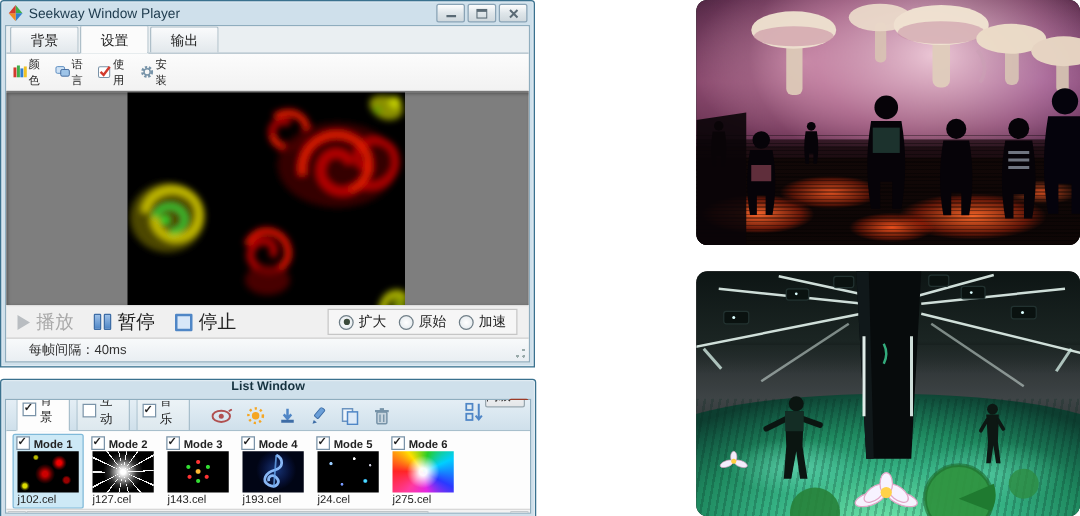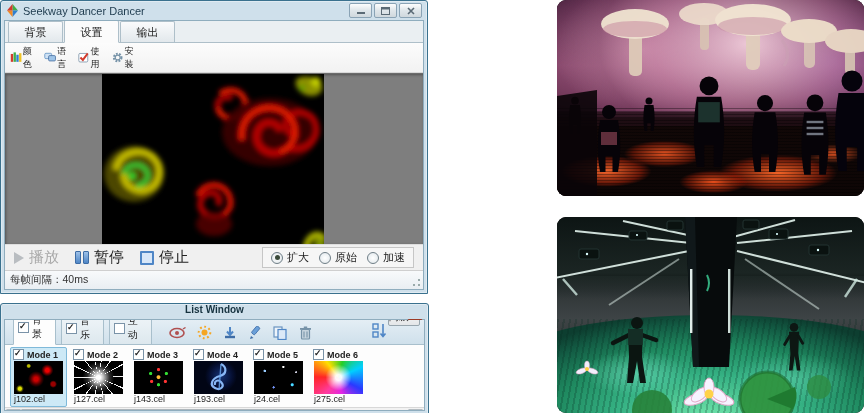--- a/index.html
+++ b/index.html
@@ -36,21 +36,21 @@
   .play-tri{width:0;height:0;border-left:10px solid #b9bdc1;border-top:6px solid transparent;border-bottom:6px solid transparent;}
   .pause-bars{display:flex;gap:2px;}
   .pause-bars i{width:4px;height:11px;background:linear-gradient(#9cc0e8,#4f86c6);border:1px solid #3e6da6;border-radius:1px;}
   .stop-sq{width:10px;height:10px;background:#d8e7f8;border:2px solid #4f86c6;border-radius:1px;}
   .radiogroup{margin-left:auto;height:19px;border:1px solid #c6c6c6;background:#f6f6f6;display:flex;
               gap:10px;padding:0 8px;font-size:11px;}
   .radio{display:flex;align-items:center;gap:4px;}
   .rdot{width:10px;height:10px;border-radius:50%;border:1px solid #6f7e87;background:radial-gradient(#fff,#dfe6ea);position:relative;}
   .radio.sel .rdot::after{content:"";position:absolute;left:2.5px;top:2.5px;width:5px;height:5px;border-radius:50%;background:#3a4a3a;}
   .statusbar{height:18px;border-top:1px solid #cfcfcf;background:linear-gradient(#f8fafb,#e9eef2);
-             display:flex;align-items:center;font-size:10.5px;color:#333;padding:0 5px;position:relative;}
+             display:flex;align-items:center;font-size:10.5px;color:#333;padding:0 18px;position:relative;}
   .grip{position:absolute;right:1px;bottom:1px;width:11px;height:11px;
         background:radial-gradient(circle 1.2px at 8px 3px,#9aa 90%,transparent),radial-gradient(circle 1.2px at 8px 8px,#9aa 90%,transparent),radial-gradient(circle 1.2px at 3px 8px,#9aa 90%,transparent);}
 
   
   #listwin{left:0;top:303px;width:429px;height:112px;}
   #listwin .titlebar{height:15px;flex-direction:column;}
   #listwin .title-text{font-weight:bold;font-size:10px;color:#16323f;}
   .closebtn{width:14px;height:12px;margin-left:auto;border:1px solid #9c3a26;border-radius:2px;
             background:linear-gradient(#f5a98f,#d9543a 55%,#c84630);display:flex;align-items:center;justify-content:center;}
   #listwin .winbody{height:calc(100% - 15px);background:#fdfdfd;}
@@ -116,21 +116,21 @@
 <div id="page">
 
   <div class="win" id="player">
     <div class="titlebar">
       <svg width="13" height="13" viewBox="0 0 13 13">
         <polygon points="6.5,0 12,6.5 6.5,6.5" fill="#3fae49"></polygon>
         <polygon points="12,6.5 6.5,13 6.5,6.5" fill="#2f7fd0"></polygon>
         <polygon points="6.5,13 1,6.5 6.5,6.5" fill="#f08a24"></polygon>
         <polygon points="1,6.5 6.5,0 6.5,6.5" fill="#d23b2e"></polygon>
       </svg>
-      <span class="title-text">Seekway Dancer Dancer</span>
+      <span class="title-text">Seekway Window Player</span>
       <div class="winbtns">
         <div class="wbtn">
             <svg width="8" height="7">
               <rect x="0" y="5" width="8" height="2" fill="#5a6a75"></rect>
             </svg>
           </div>
         <div class="wbtn">
             <svg width="9" height="8">
               <rect x="0.5" y="0.5" width="8" height="7" fill="none" stroke="#5a6a75"></rect>
               <rect x="0.5" y="0.5" width="8" height="2" fill="#5a6a75"></rect>
@@ -265,26 +265,26 @@
           </svg>
       </div>
     </div>
     <div class="winbody">
       <div class="listtabs">
         <div class="ltab active">
           <span class="cb checked"></span>
           <span>背景</span>
         </div>
         <div class="ltab">
+          <span class="cb"></span>
+          <span>互动</span>
+        </div>
+        <div class="ltab">
           <span class="cb checked"></span>
           <span>音乐</span>
-        </div>
-        <div class="ltab">
-          <span class="cb"></span>
-          <span>互动</span>
         </div>
         <div class="licons">
           <svg width="17" height="12" viewBox="0 0 17 12">
             <ellipse cx="8" cy="6" rx="7" ry="4.5" fill="none" stroke="#b05050" stroke-width="1.6"></ellipse>
             <circle cx="8" cy="6" r="2" fill="#b05050"></circle>
               <path d="M14 2 L16.5 0.5" stroke="#b05050" stroke-width="1.4"></path>
           </svg>
           <svg width="15" height="15" viewBox="0 0 15 15">
             <circle cx="7.5" cy="7.5" r="3" fill="#f5a623"></circle>
             <circle cx="7.5" cy="7.5" r="5.8" fill="none" stroke="#f5a623" stroke-width="2" stroke-dasharray="1.8 2.6"></circle>

